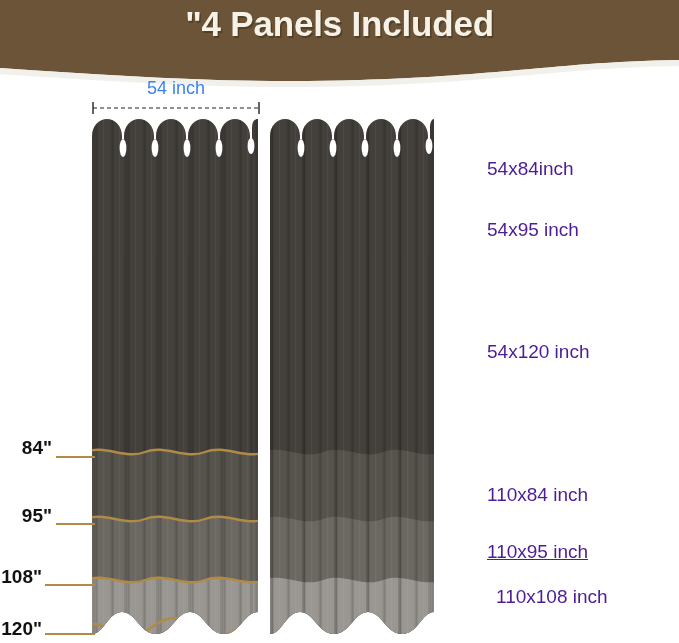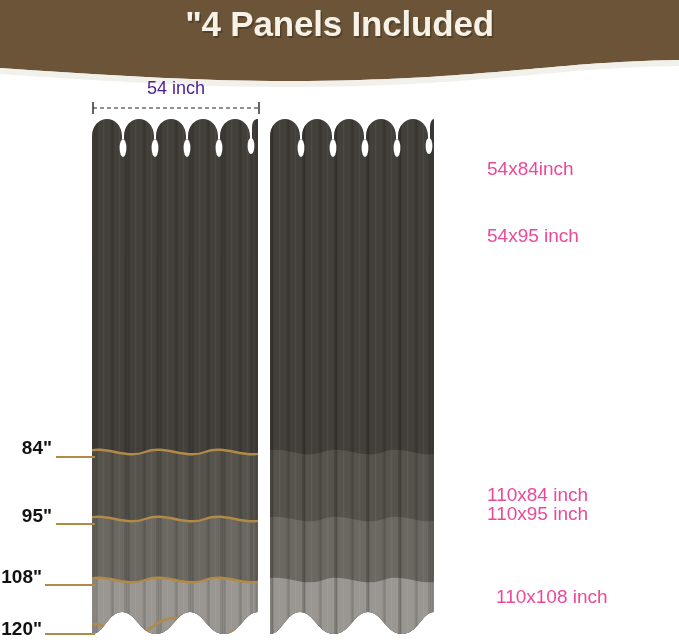--- a/index.html
+++ b/index.html
@@ -44,21 +44,21 @@
   }
 
   
   #dim-label {
     position: absolute;
     left: 92px;
     top: 78px;
     width: 168px;
     text-align: center;
     font-size: 18px;
-    color: #4c1d95;
+    color: #3b82f6;
   }
   #dim-line {
     position: absolute;
     left: 92px;
     top: 102px;
     width: 168px;
     height: 12px;
   }
 
   
@@ -75,21 +75,21 @@
     color: #111111;
     white-space: nowrap;
     text-align: right;
   }
 
   
   .size-label {
     position: absolute;
     left: 487px;
     font-size: 19px;
-    color: #ec4899;
+    color: #4c1d95;
     white-space: nowrap;
   }
 </style>
 </head>
 <body>
 
 <div id="page">
 
   <div id="banner-wrap">
     <svg id="banner-svg" width="679" height="92" viewBox="0 0 679 92">
@@ -232,19 +232,20 @@
       <line x1="45" y1="634" x2="95" y2="634"></line>
     </g>
   </svg>
 
   <div class="hmark" style="left:0; top:437px; width:52px;">84"</div>
   <div class="hmark" style="left:0; top:505px; width:52px;">95"</div>
   <div class="hmark" style="left:0; top:566px; width:42px;">108"</div>
   <div class="hmark" style="left:0; top:618px; width:42px;">120"</div>
 
   <div class="size-label" style="top:158px;">54x84inch</div>
-  <div class="size-label" style="top:219px;margin-top:6px;">54x95 inch</div>
+  <div class="size-label" style="top:219px;">54x95 inch</div>
+  <div class="size-label" style="top:341px;">54x120 inch</div>
 
   <div class="size-label" style="top:484px;">110x84 inch</div>
-  <div class="size-label" style="top:503px;">110x95 inch</div>
+  <div class="size-label" style="top:541px;text-decoration:underline;">110x95 inch</div>
   <div class="size-label" style="top:586px;margin-left:9px;">110x108 inch</div>
 
 </div>
 
 </body></html>

